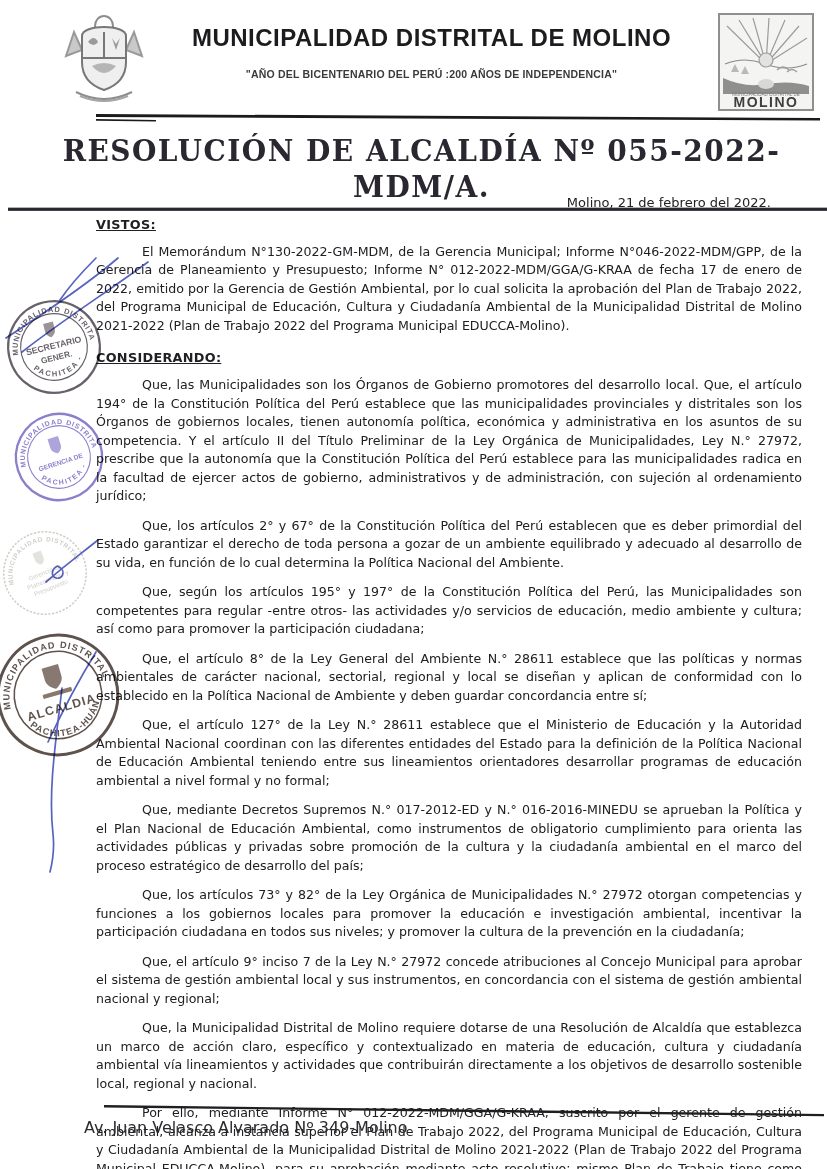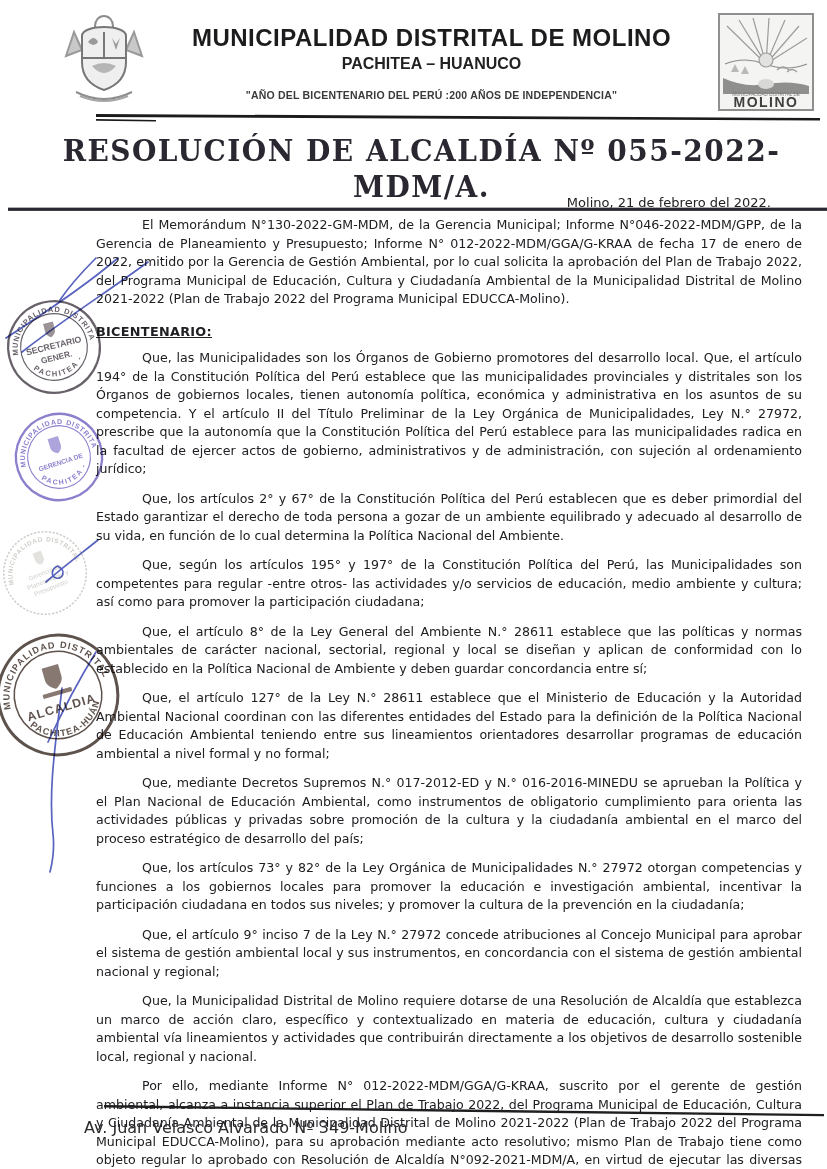--- a/index.html
+++ b/index.html
@@ -64,21 +64,20 @@
           <path d="M26 30 q6 -8 10 0 q-4 6 -10 0" fill="#9a9a9a" stroke="none"></path>
           <path d="M50 26 l4 6 l4 -6 l-4 12 z" fill="#9a9a9a" stroke="none"></path>
           <path d="M30 54 q12 -6 24 0 q-12 14 -24 0" fill="#b5b5b5" stroke="none"></path>
           <path d="M14 80 q28 14 56 0" stroke="#8d8d8d"></path>
           <path d="M18 84 q24 10 48 0" stroke="#a5a5a5"></path>
         </g>
       </svg>
     </div>
     <div class="hmid">
       <div class="hdr-title">MUNICIPALIDAD DISTRITAL DE MOLINO</div>
-      <div class="hdr-sub">PACHITEA – HUANUCO</div>
       <div class="hdr-motto">"AÑO DEL BICENTENARIO DEL PERÚ :200 AÑOS DE INDEPENDENCIA"</div>
     </div>
     <div class="logo">
       <svg viewBox="0 0 98 100" width="98" height="100">
         <rect x="2" y="2" width="94" height="96" fill="#f4f4f2" stroke="#8f8f8f" stroke-width="2"></rect>
         <g stroke="#9c9c9c" fill="none" stroke-width="1.2">
           <path d="M49 52 L10 14 M49 52 L22 8 M49 52 L36 6 M49 52 L52 6 M49 52 L68 8 M49 52 L82 14 M49 52 L90 26"></path>
           <path d="M8 52 q20 -8 40 0 q22 8 42 0" stroke="#8a8a8a"></path>
           <circle cx="49" cy="48" r="7" fill="#e2e2e0" stroke="#9c9c9c"></circle>
           <path d="M14 60 l4 -8 l4 8 z M24 62 l4 -8 l4 8 z" fill="#b9b9b7" stroke="none"></path>
@@ -98,22 +97,23 @@
       <path d="M0 8 L60 9 L60 10.5 L0 9.8 Z" fill="#1b1b1d"></path>
     </svg>
   </div>
 
   <div class="doc-title">
     <span>RESOLUCIÓN DE ALCALDÍA Nº 055-2022-MDM/A.</span>
   </div>
   <div class="dateline">Molino, 21 de febrero del 2022.</div>
 
   <div class="body">
+    <div class="label">VISTOS:</div>
     <p class="vistos">El Memorándum N°130-2022-GM-MDM, de la Gerencia Municipal; Informe N°046-2022-MDM/GPP, de la Gerencia de Planeamiento y Presupuesto; Informe N° 012-2022-MDM/GGA/G-KRAA de fecha 17 de enero de 2022, emitido por la Gerencia de Gestión Ambiental, por lo cual solicita la aprobación del Plan de Trabajo 2022, del Programa Municipal de Educación, Cultura y Ciudadanía Ambiental de la Municipalidad Distrital de Molino 2021-2022 (Plan de Trabajo 2022 del Programa Municipal EDUCCA-Molino).</p>
-    <div class="label considerando">BICENTENARIO:</div>
+    <div class="label considerando">CONSIDERANDO:</div>
     <p>Que, las Municipalidades son los Órganos de Gobierno promotores del desarrollo local. Que, el artículo 194° de la Constitución Política del Perú establece que las municipalidades provinciales y distritales son los Órganos de gobiernos locales, tienen autonomía política, económica y administrativa en los asuntos de su competencia. Y el artículo II del Título Preliminar de la Ley Orgánica de Municipalidades, Ley N.° 27972, prescribe que la autonomía que la Constitución Política del Perú establece para las municipalidades radica en la facultad de ejercer actos de gobierno, administrativos y de administración, con sujeción al ordenamiento jurídico;</p>
     <p>Que, los artículos 2° y 67° de la Constitución Política del Perú establecen que es deber primordial del Estado garantizar el derecho de toda persona a gozar de un ambiente equilibrado y adecuado al desarrollo de su vida, en función de lo cual determina la Política Nacional del Ambiente.</p>
     <p>Que, según los artículos 195° y 197° de la Constitución Política del Perú, las Municipalidades son competentes para regular -entre otros- las actividades y/o servicios de educación, medio ambiente y cultura; así como para promover la participación ciudadana;</p>
     <p>Que, el artículo 8° de la Ley General del Ambiente N.° 28611 establece que las políticas y normas ambientales de carácter nacional, sectorial, regional y local se diseñan y aplican de conformidad con lo establecido en la Política Nacional de Ambiente y deben guardar concordancia entre sí;</p>
     <p>Que, el artículo 127° de la Ley N.° 28611 establece que el Ministerio de Educación y la Autoridad Ambiental Nacional coordinan con las diferentes entidades del Estado para la definición de la Política Nacional de Educación Ambiental teniendo entre sus lineamientos orientadores desarrollar programas de educación ambiental a nivel formal y no formal;</p>
     <p>Que, mediante Decretos Supremos N.° 017-2012-ED y N.° 016-2016-MINEDU se aprueban la Política y el Plan Nacional de Educación Ambiental, como instrumentos de obligatorio cumplimiento para orienta las actividades públicas y privadas sobre promoción de la cultura y la ciudadanía ambiental en el marco del proceso estratégico de desarrollo del país;</p>
     <p>Que, los artículos 73° y 82° de la Ley Orgánica de Municipalidades N.° 27972 otorgan competencias y funciones a los gobiernos locales para promover la educación e investigación ambiental, incentivar la participación ciudadana en todos sus niveles; y promover la cultura de la prevención en la ciudadanía;</p>
     <p>Que, el artículo 9° inciso 7 de la Ley N.° 27972 concede atribuciones al Concejo Municipal para aprobar el sistema de gestión ambiental local y sus instrumentos, en concordancia con el sistema de gestión ambiental nacional y regional;</p>
     <p>Que, la Municipalidad Distrital de Molino requiere dotarse de una Resolución de Alcaldía que establezca un marco de acción claro, específico y contextualizado en materia de educación, cultura y ciudadanía ambiental vía lineamientos y actividades que contribuirán directamente a los objetivos de desarrollo sostenible local, regional y nacional.</p>
     <p>Por ello, mediante Informe N° 012-2022-MDM/GGA/G-KRAA, suscrito por el gerente de gestión ambiental, alcanza a instancia superior el Plan de Trabajo 2022, del Programa Municipal de Educación, Cultura y Ciudadanía Ambiental de la Municipalidad Distrital de Molino 2021-2022 (Plan de Trabajo 2022 del Programa Municipal EDUCCA-Molino), para su aprobación mediante acto resolutivo; mismo Plan de Trabajo tiene como objeto regular lo aprobado con Resolución de Alcaldía N°092-2021-MDM/A, en virtud de ejecutar las diversas actividades que contribuyan a cumplir las metas establecidas en el Plan Nacional de Educación Ambiental 2017-2022;</p>

